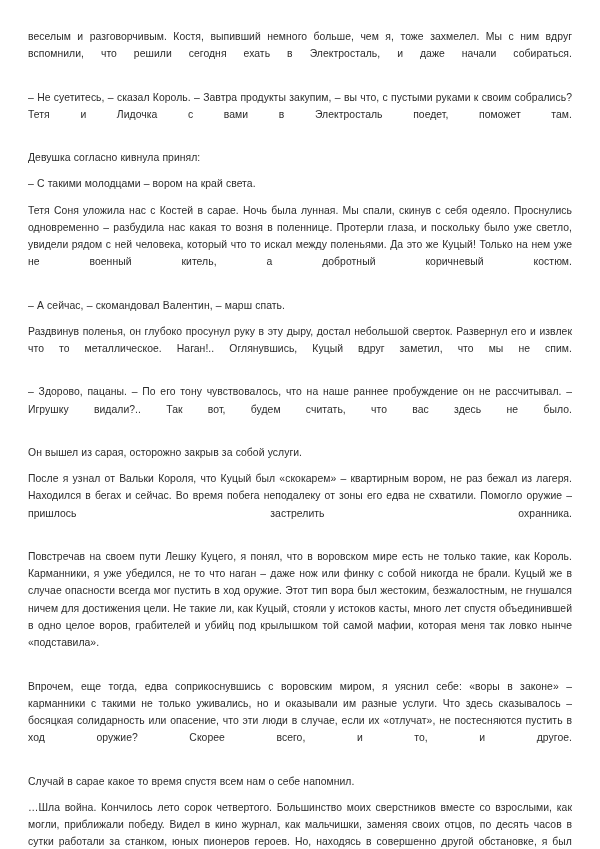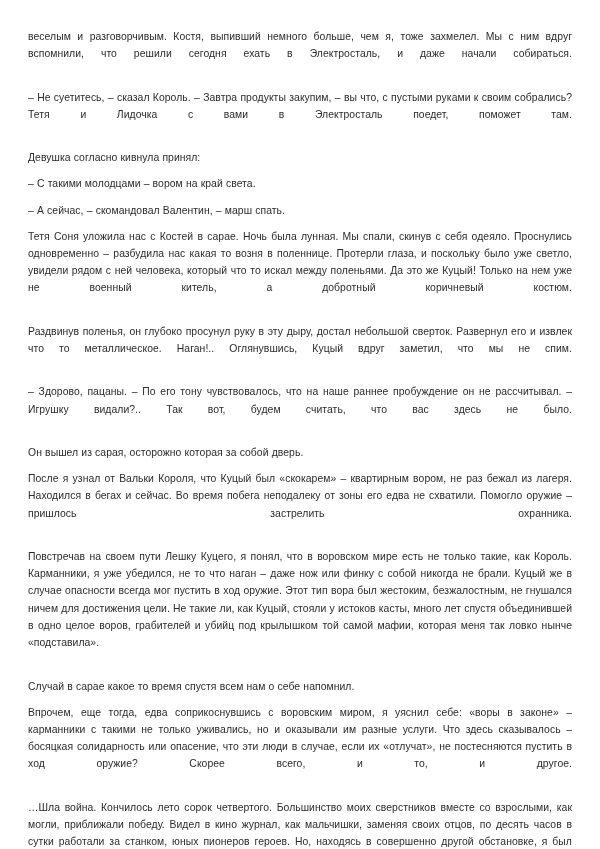--- a/index.html
+++ b/index.html
@@ -54,25 +54,25 @@
 </head>
 <body>
 
 <div class="page">
   <div class="doc-body">
 
     <p class="para">веселым и разговорчивым. Костя, выпивший немного больше, чем я, тоже захмелел. Мы с ним вдруг вспомнили, что решили сегодня ехать в Электросталь, и даже начали собираться.</p>
     <p class="para">– Не суетитесь, – сказал Король. – Завтра продукты закупим, – вы что, с пустыми руками к своим собрались? Тетя и Лидочка с вами в Электросталь поедет, поможет там.</p>
     <p class="para nojust">Девушка согласно кивнула принял:</p>
     <p class="para nojust">– С такими молодцами – вором на край света.</p>
+    <p class="para">Тетя Соня уложила нас с Костей в сарае. Ночь была лунная. Мы спали, скинув с себя одеяло. Проснулись одновременно – разбудила нас какая то возня в поленнице. Протерли глаза, и поскольку было уже светло, увидели рядом с ней человека, который что то искал между поленьями. Да это же Куцый! Только на нем уже не военный китель, а добротный коричневый костюм.</p>
     <p class="para nojust">– А сейчас, – скомандовал Валентин, – марш спать.</p>
-    <p class="para">Тетя Соня уложила нас с Костей в сарае. Ночь была лунная. Мы спали, скинув с себя одеяло. Проснулись одновременно – разбудила нас какая то возня в поленнице. Протерли глаза, и поскольку было уже светло, увидели рядом с ней человека, который что то искал между поленьями. Да это же Куцый! Только на нем уже не военный китель, а добротный коричневый костюм.</p>
     <p class="para">Раздвинув поленья, он глубоко просунул руку в эту дыру, достал небольшой сверток. Развернул его и извлек что то металлическое. Наган!.. Оглянувшись, Куцый вдруг заметил, что мы не спим.</p>
     <p class="para">– Здорово, пацаны. – По его тону чувствовалось, что на наше раннее пробуждение он не рассчитывал. – Игрушку видали?.. Так вот, будем считать, что вас здесь не было.</p>
-    <p class="para nojust">Он вышел из сарая, осторожно которая за собой дверь.</p>
+    <p class="para nojust">Он вышел из сарая, осторожно закрыв за собой услуги.</p>
     <p class="para">После я узнал от Вальки Короля, что Куцый был «скокарем» – квартирным вором, не раз бежал из лагеря. Находился в бегах и сейчас. Во время побега неподалеку от зоны его едва не схватили. Помогло оружие – пришлось застрелить охранника.</p>
     <p class="para">Повстречав на своем пути Лешку Куцего, я понял, что в воровском мире есть не только такие, как Король. Карманники, я уже убедился, не то что наган – даже нож или финку с собой никогда не брали. Куцый же в случае опасности всегда мог пустить в ход оружие. Этот тип вора был жестоким, безжалостным, не гнушался ничем для достижения цели. Не такие ли, как Куцый, стояли у истоков касты, много лет спустя объединившей в одно целое воров, грабителей и убийц под крылышком той самой мафии, которая меня так ловко нынче «подставила».</p>
+    <p class="para">Впрочем, еще тогда, едва соприкоснувшись с воровским миром, я уяснил себе: «воры в законе» – карманники с такими не только уживались, но и оказывали им разные услуги. Что здесь сказывалось – босяцкая солидарность или опасение, что эти люди в случае, если их «отлучат», не постесняются пустить в ход оружие? Скорее всего, и то, и другое.</p>
     <p class="para nojust">Случай в сарае какое то время спустя всем нам о себе напомнил.</p>
-    <p class="para">Впрочем, еще тогда, едва соприкоснувшись с воровским миром, я уяснил себе: «воры в законе» – карманники с такими не только уживались, но и оказывали им разные услуги. Что здесь сказывалось – босяцкая солидарность или опасение, что эти люди в случае, если их «отлучат», не постесняются пустить в ход оружие? Скорее всего, и то, и другое.</p>
     <p class="para">…Шла война. Кончилось лето сорок четвертого. Большинство моих сверстников вместе со взрослыми, как могли, приближали победу. Видел в кино журнал, как мальчишки, заменяя своих отцов, по десять часов в сутки работали за станком, юных пионеров героев. Но, находясь в совершенно другой обстановке, я был настолько далек от реальной жизни, что казалось, будто бы все это происходило в ином, незнакомом мне мире. Когда Король меня похвалил за первое дело, назвал «героем», я принял его слова как должное и очень гордился оценкой «наставника». Другой мир был для меня чужим.</p>
 
   </div>
 </div>
 
 </body></html>

